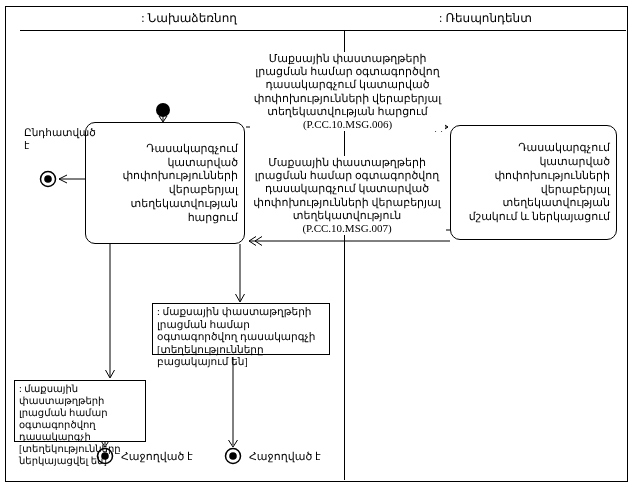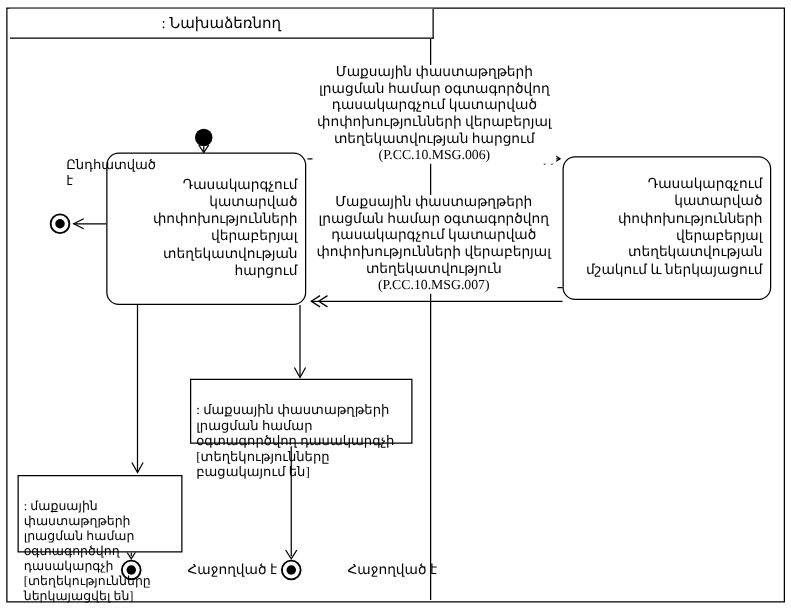--- a/index.html
+++ b/index.html
@@ -3,55 +3,58 @@
 <meta charset="utf-8">
 <style>
   html,body{margin:0;padding:0;background:#ffffff;}
   body{width:633px;height:487px;overflow:hidden;
        font-family:"Liberation Serif", serif;color:#000;}
   .canvas{position:relative;width:633px;height:487px;background:#fff;}
   .abs{position:absolute;}
   .frame{left:5px;top:6px;width:621px;height:474px;border:1px solid #000;}
   .hcell{top:7px;height:23px;display:flex;align-items:center;justify-content:center;
          border-bottom:1px solid #000;font-size:12px;background:#fff;z-index:1;}
-  .hcell-left{left:8px;width:338px;border-right:1px solid #000;}
+  .hcell-left{left:20px;width:338px;border-right:1px solid #000;}
   .hcell-right{left:345px;width:281px;}
   .lane-divider{left:344px;top:30px;width:1px;height:450px;background:#000;z-index:0;}
   svg.wires{left:0;top:0;z-index:2;pointer-events:none;}
   svg.wires line, svg.wires path{stroke:#000;stroke-width:1;fill:none;}
   svg.wires .solid{fill:#000;stroke:none;}
   svg.wires .ring{fill:#fff;stroke:#000;stroke-width:1.5;}
   .activity{border:1px solid #000;border-radius:10px;background:#fff;z-index:3;
             display:flex;align-items:center;justify-content:center;text-align:right;
             font-size:11px;line-height:1.25;padding:6px;box-sizing:border-box;}
   .act-request{left:85px;top:122px;width:160px;height:122px;}
   .act-process{left:450px;top:125px;width:167px;height:115px;}
   .msg{text-align:center;font-size:11px;line-height:1.2;background:#fff;z-index:3;}
   .msg006{left:250px;top:52px;width:195px;}
   .msg007{left:248px;top:156px;width:198px;}
   .msg003{left:245px;top:247px;width:200px;}
   .objbox{border:1px solid #000;background:#fff;z-index:3;box-sizing:border-box;
-          font-size:10.5px;line-height:1.2;padding:19px 4px;text-align:left;}
+          font-size:10.5px;line-height:1.2;padding:2px 4px;text-align:left;}
   .obj-missing{left:152px;top:303px;width:178px;height:52px;}
   .obj-presented{left:14px;top:380px;width:132px;height:62px;font-size:10px;}
-  .endlabel{font-size:10.5px;line-height:1.2;z-index:3;margin-left:29px;}
+  .endlabel{font-size:10.5px;line-height:1.2;z-index:3;}
   .lbl-interrupted{left:24px;top:127px;width:50px;}
   .lbl-done{font-size:11px;}
   .lbl-done-left{left:121px;top:450px;}
   .lbl-done-right{left:249px;top:450px;}
 </style>
 </head>
 <body>
 
 <div class="canvas">
 
   <div class="abs frame"></div>
 
   <div class="abs hcell hcell-left">
     <span>: Նախաձեռնող</span>
+  </div>
+  <div class="abs hcell hcell-right">
+    <span>: Ռեսպոնդենտ</span>
   </div>
   <div class="abs lane-divider"></div>
 
   <svg class="abs wires" width="633" height="487" viewBox="0 0 633 487">
 
     <g>
       <circle class="solid" cx="163" cy="110" r="7"></circle>
     </g>
     <g>
       <line x1="163" y1="117" x2="163" y2="121"></line>

